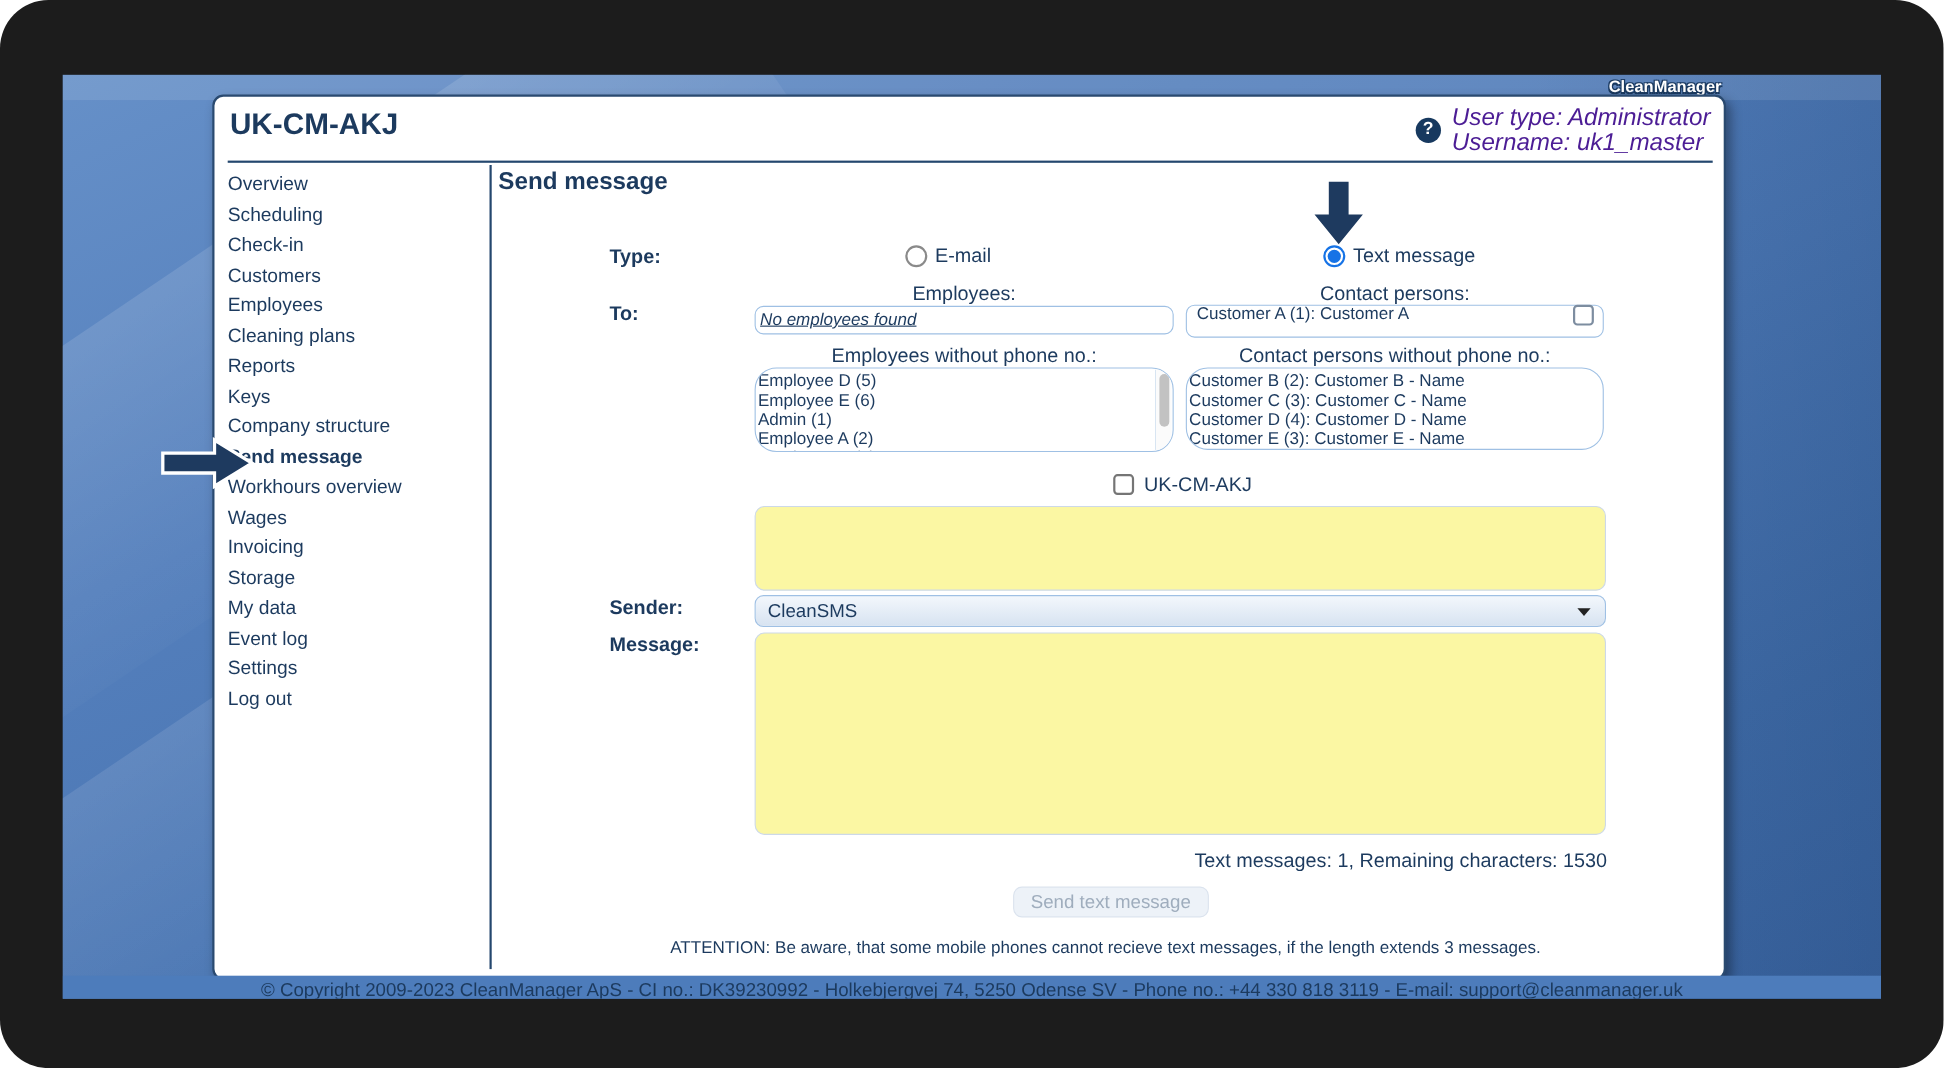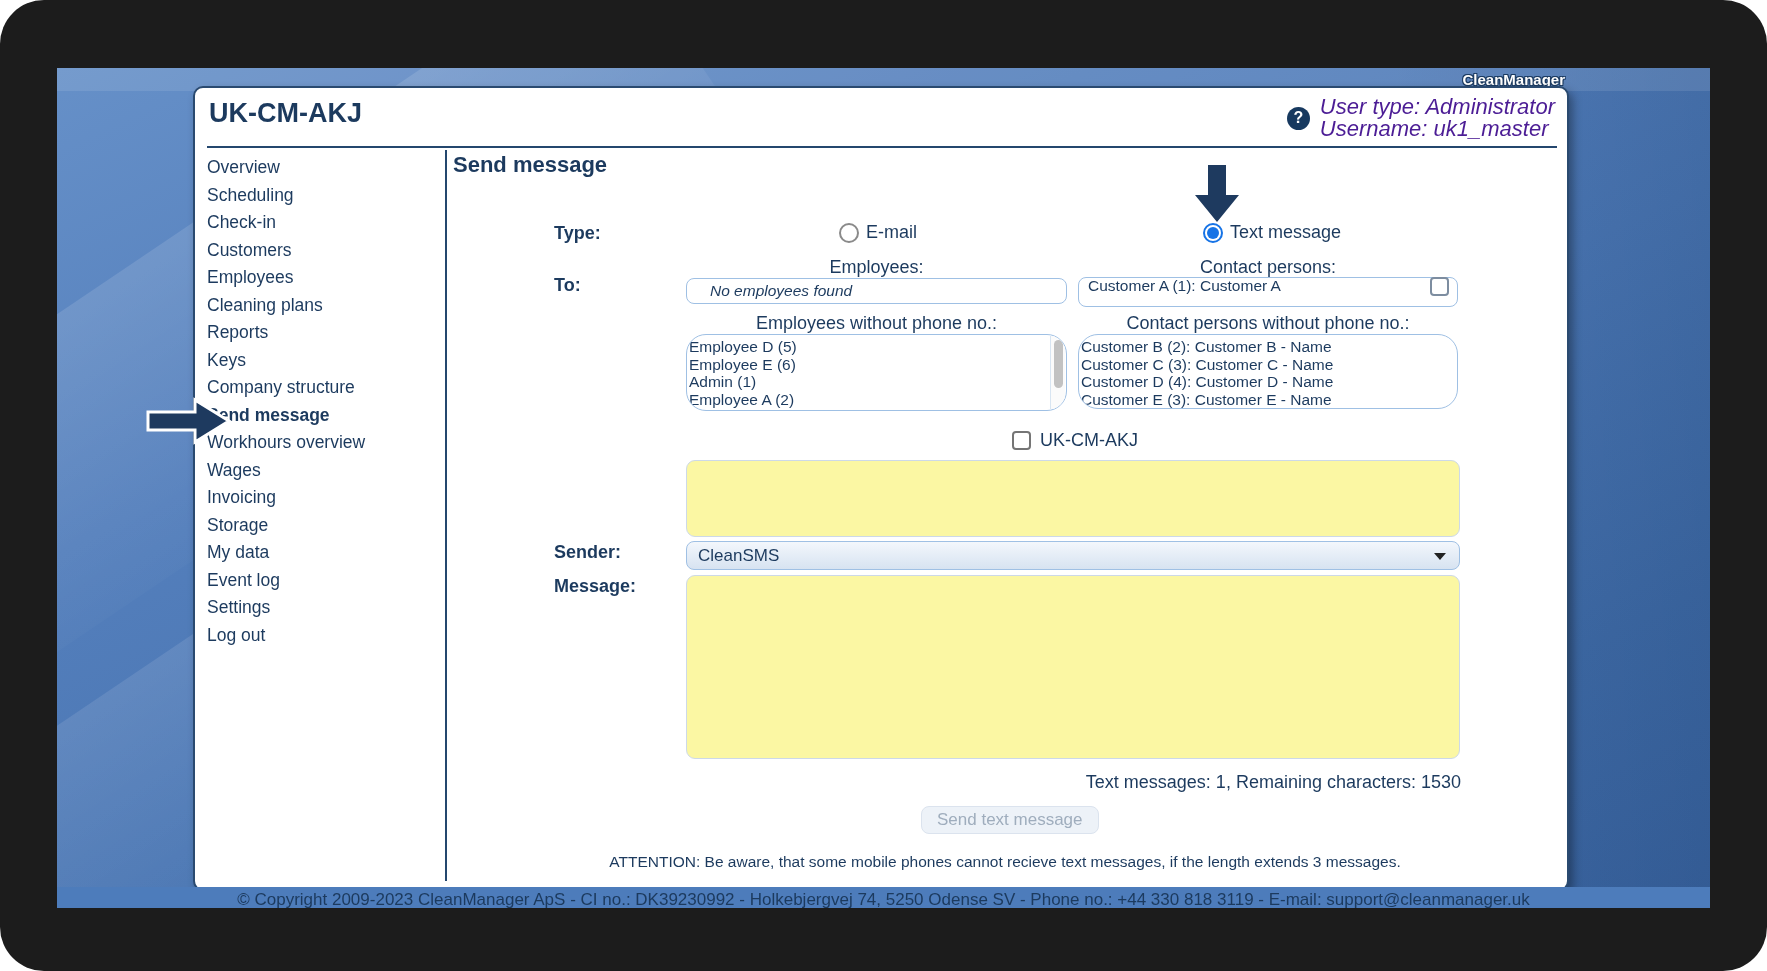--- a/index.html
+++ b/index.html
@@ -60,21 +60,21 @@
 
   .radio-row{position:absolute;top:134px;display:flex;align-items:center;gap:7px;}
   .radio{width:16px;height:16px;border:2px solid #8a8a8a;border-radius:50%;background:#fff;
     display:inline-block;box-sizing:content-box;cursor:pointer;position:relative;}
   .radio.selected{border-color:#1673e6;}
   .radio.selected::after{content:"";position:absolute;inset:2px;border-radius:50%;background:#1673e6;}
   .radio-label{font-size:18px;color:#1c3a5e;}
 
   .text-input{position:absolute;left:491px;top:190px;width:381px;height:26px;box-sizing:border-box;
     border:1.5px solid #9fc0e4;border-radius:8px;background:#fff;font-style:italic;font-size:15.5px;
-    color:#1c3a5e;padding-left:23px;display:flex;align-items:center;}
+    color:#1c3a5e;padding-left:4px;display:flex;align-items:center;text-decoration:underline;}
   .combo{position:absolute;left:883px;top:189px;width:380px;height:30px;box-sizing:border-box;
     border:1.5px solid #9fc0e4;border-radius:8px;background:#fff;display:flex;align-items:center;
     justify-content:space-between;padding:0 8px 12px 9px;cursor:pointer;}
   .combo-text{font-size:15.5px;color:#1c3a5e;}
   .cb{width:15px;height:15px;border:2px solid #7d8da0;border-radius:4px;background:#fff;cursor:pointer;flex:none;}
 
   .listbox{position:absolute;box-sizing:border-box;border:1.5px solid #9fc0e4;border-radius:20px;
     background:#fff;overflow:hidden;padding:3px 0 0 2px;}
   .listbox .opt{font-size:15.5px;line-height:17.5px;color:#1c3a5e;white-space:nowrap;cursor:pointer;}
   .lb-left{left:491px;top:246px;width:381px;height:77px;padding-right:16px;}
@@ -175,21 +175,21 @@
       <svg class="arrow-left" width="88" height="48" viewBox="0 0 88 48">
         <polygon points="3,15 50,15 50,3 84,24 50,45 50,33 3,33" fill="#1e3a5f" stroke="#ffffff" stroke-width="3"></polygon>
       </svg>
       <svg class="arrow-down" width="46" height="58" viewBox="0 0 46 58">
         <polygon points="14,0 32,0 32,30 45,30 23,57 1,30 14,30" fill="#1e3a5f"></polygon>
       </svg>
 
       <div class="main-title">Send message</div>
 
       <div class="flabel" style="left:359px;top:135px;">Type:</div>
-      <div class="radio-row" style="left:644px;">
+      <div class="radio-row" style="left:628px;">
         <span class="radio"></span>
         <span class="radio-label">E-mail</span>
       </div>
       <div class="radio-row" style="left:1008px;">
         <span class="radio selected"></span>
         <span class="radio-label">Text message</span>
       </div>
 
       <div class="col-header" style="left:491px;top:169px;width:381px;">Employees:</div>
       <div class="col-header" style="left:883px;top:169px;width:380px;">Contact persons:</div>

